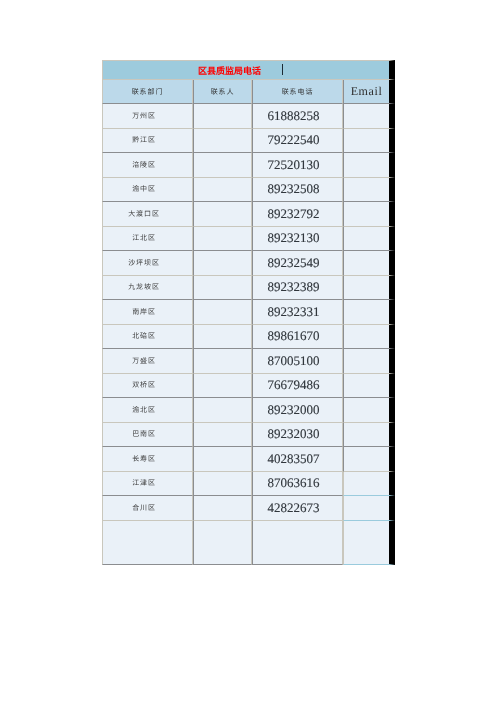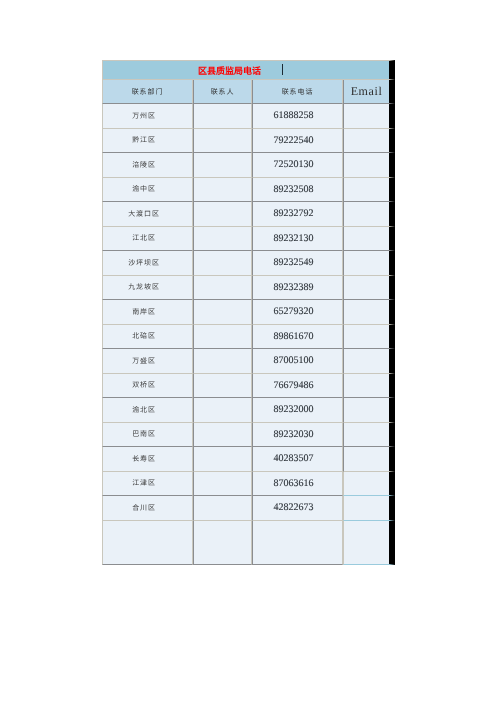--- a/index.html
+++ b/index.html
@@ -38,21 +38,21 @@
   .caret{position:absolute;left:179px;top:3px;width:1px;height:11px;background:#1b2a33;}
 
   
   .hdr td{background:#bcd9ea;height:23px;text-align:center;vertical-align:middle;
           font-size:7px;letter-spacing:0.9px;color:#2f2f2f;}
   .hdr td.c-email{font-family:"Liberation Serif",serif;font-size:12px;letter-spacing:0.6px;}
 
   
   .data td{background:#eaf1f8;height:23.5px;text-align:center;vertical-align:middle;
            font-size:7px;letter-spacing:0.9px;color:#3a3a3a;padding-right:7px;}
-  .data td.c-phone{font-family:"Liberation Serif",serif;font-size:10px;
+  .data td.c-phone{font-family:"Liberation Serif",serif;font-size:13px;
                    letter-spacing:0;padding-right:8px;color:#30363c;margin-left:28px;
                    -webkit-text-stroke:0.13px #30363c;}
   .data.tall td{height:43px;}
 </style>
 </head>
 <body>
 
 <div class="page">
   <table class="sheet">
     <colgroup>
@@ -121,21 +121,21 @@
       </tr>
       <tr class="data dark-bot">
         <td class="c-dept">九龙坡区</td>
         <td class="c-contact"></td>
         <td class="c-phone">89232389</td>
         <td class="c-email"></td>
       </tr>
       <tr class="data light-bot">
         <td class="c-dept">南岸区</td>
         <td class="c-contact"></td>
-        <td class="c-phone">65279320</td>
+        <td class="c-phone">89232331</td>
         <td class="c-email"></td>
       </tr>
       <tr class="data dark-bot">
         <td class="c-dept">北碚区</td>
         <td class="c-contact"></td>
         <td class="c-phone">89861670</td>
         <td class="c-email"></td>
       </tr>
       <tr class="data light-bot">
         <td class="c-dept">万盛区</td>

